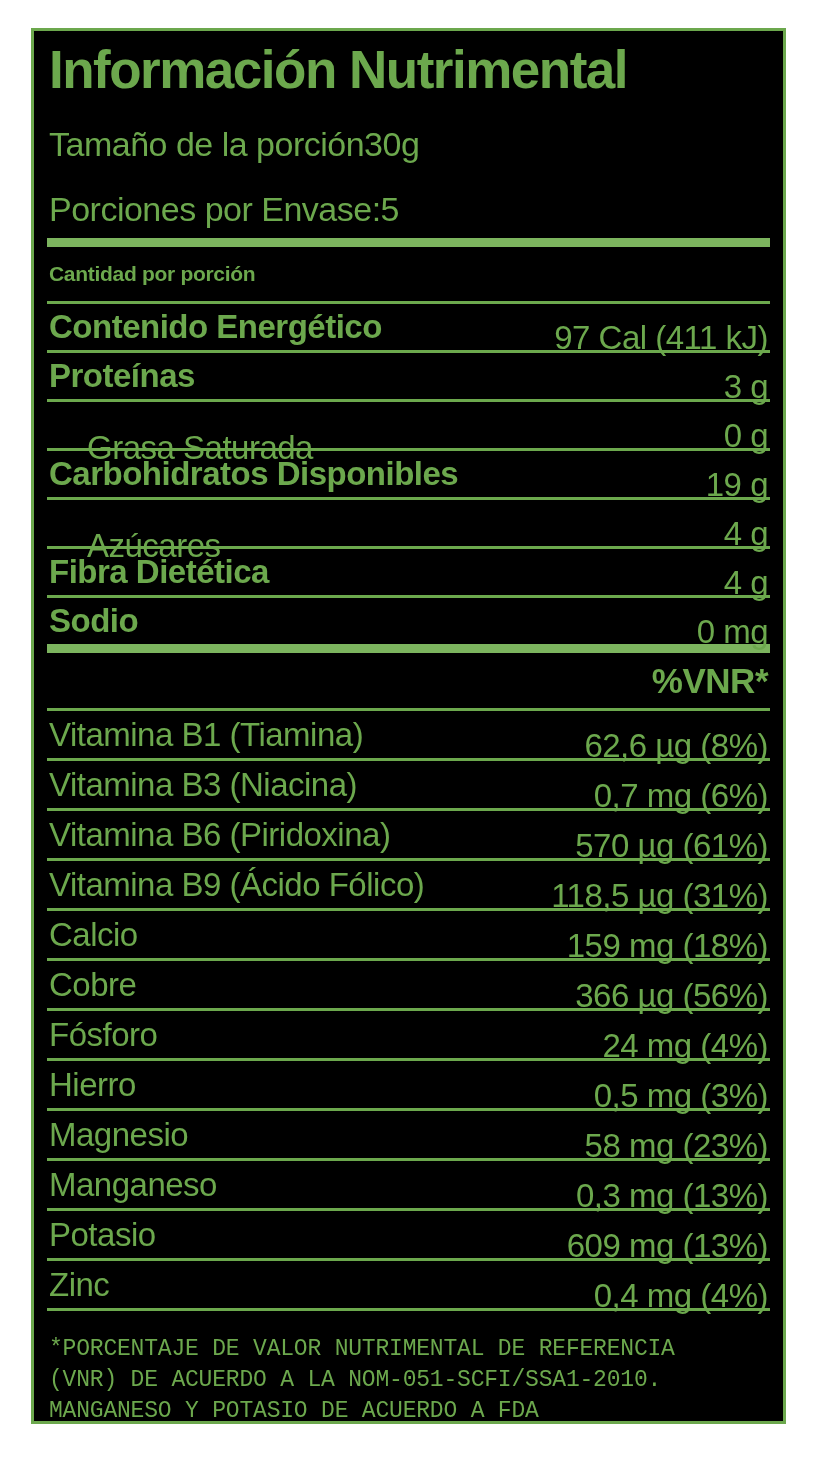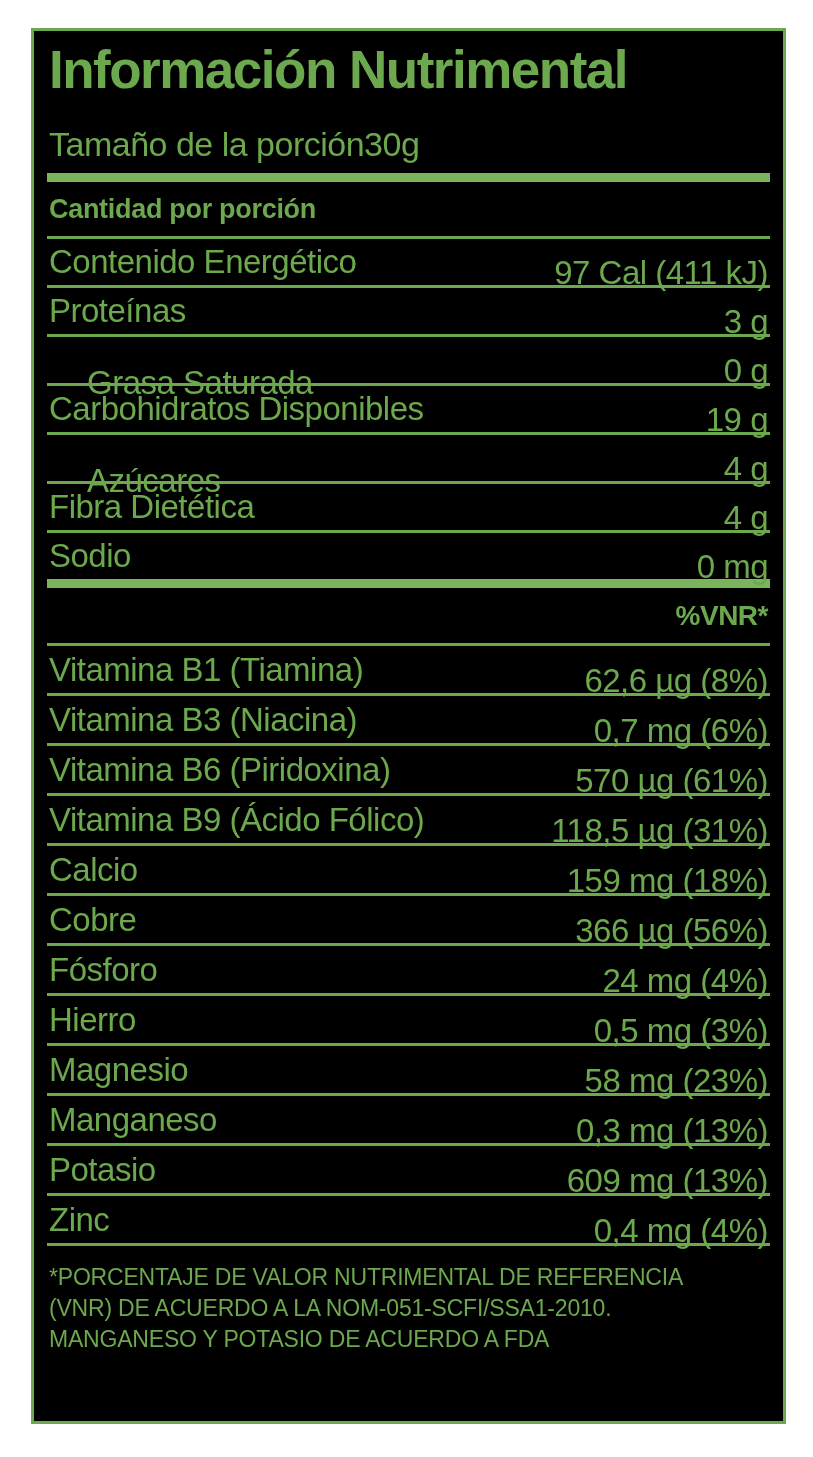--- a/index.html
+++ b/index.html
@@ -41,68 +41,73 @@
   }
   .bar {
     height: 9px;
     background: var(--bar_green, #7CB45E);
   }
   .bar-top { margin-top: 7px; }
   .amount-header {
     height: 54px;
     display: flex;
     align-items: center;
-    font-size: 27px;
+    font-size: 21px;
     font-weight: bold;
     padding: 0 2px;
     letter-spacing: -0.3px;
   }
   .row {
     display: flex;
     justify-content: space-between;
     align-items: center;
     border-top: 3px solid var(--green, #6CA84D);
     font-size: 33px;
     letter-spacing: -0.5px;
     padding: 0 2px;
   }
   .rows-main .row { height: 46px; }
   .rows-micro .row { height: 47px; }
   .lbl { white-space: nowrap; }
-  .lbl.bold { font-weight: normal; text-align: right; }
+  .lbl.bold { font-weight: bold; text-align: right; }
   .lbl.indent { padding-left: 38px; margin-top: 46px; }
   .val { white-space: nowrap; margin-top: 22px; }
   .vnr-row {
     height: 55px;
     display: flex;
     align-items: center;
     justify-content: flex-end;
-    font-size: 28px;
+    font-size: 35px;
     font-weight: bold;
     padding: 0 2px;
     letter-spacing: -0.5px;
   }
   .footnote {
     border-top: 3px solid var(--green, #6CA84D);
-    padding: 16px 2px 0 2px;
+    padding: 23px 2px 0 2px;
     font-size: 23px;
     line-height: 31px;
     letter-spacing: -0.2px;
+    font-family: Liberation Mono, monospace;
   }
 </style>
 </head>
 <body>
 
 <div class="label">
 
   <div class="title">Información Nutrimental</div>
 
   <div class="serving-row">
     <span class="lbl">Tamaño de la porción</span>
     <span class="val">30g</span>
+  </div>
+  <div class="serving-row">
+    <span class="lbl">Porciones por Envase:</span>
+    <span class="val">5</span>
   </div>
 
   <div class="bar bar-top"></div>
 
   <div class="amount-header">Cantidad por porción</div>
 
   <div class="rows-main">
     <div class="row">
       <span class="lbl bold">Contenido Energético</span>
       <span class="val">97 Cal (411 kJ)</span>

